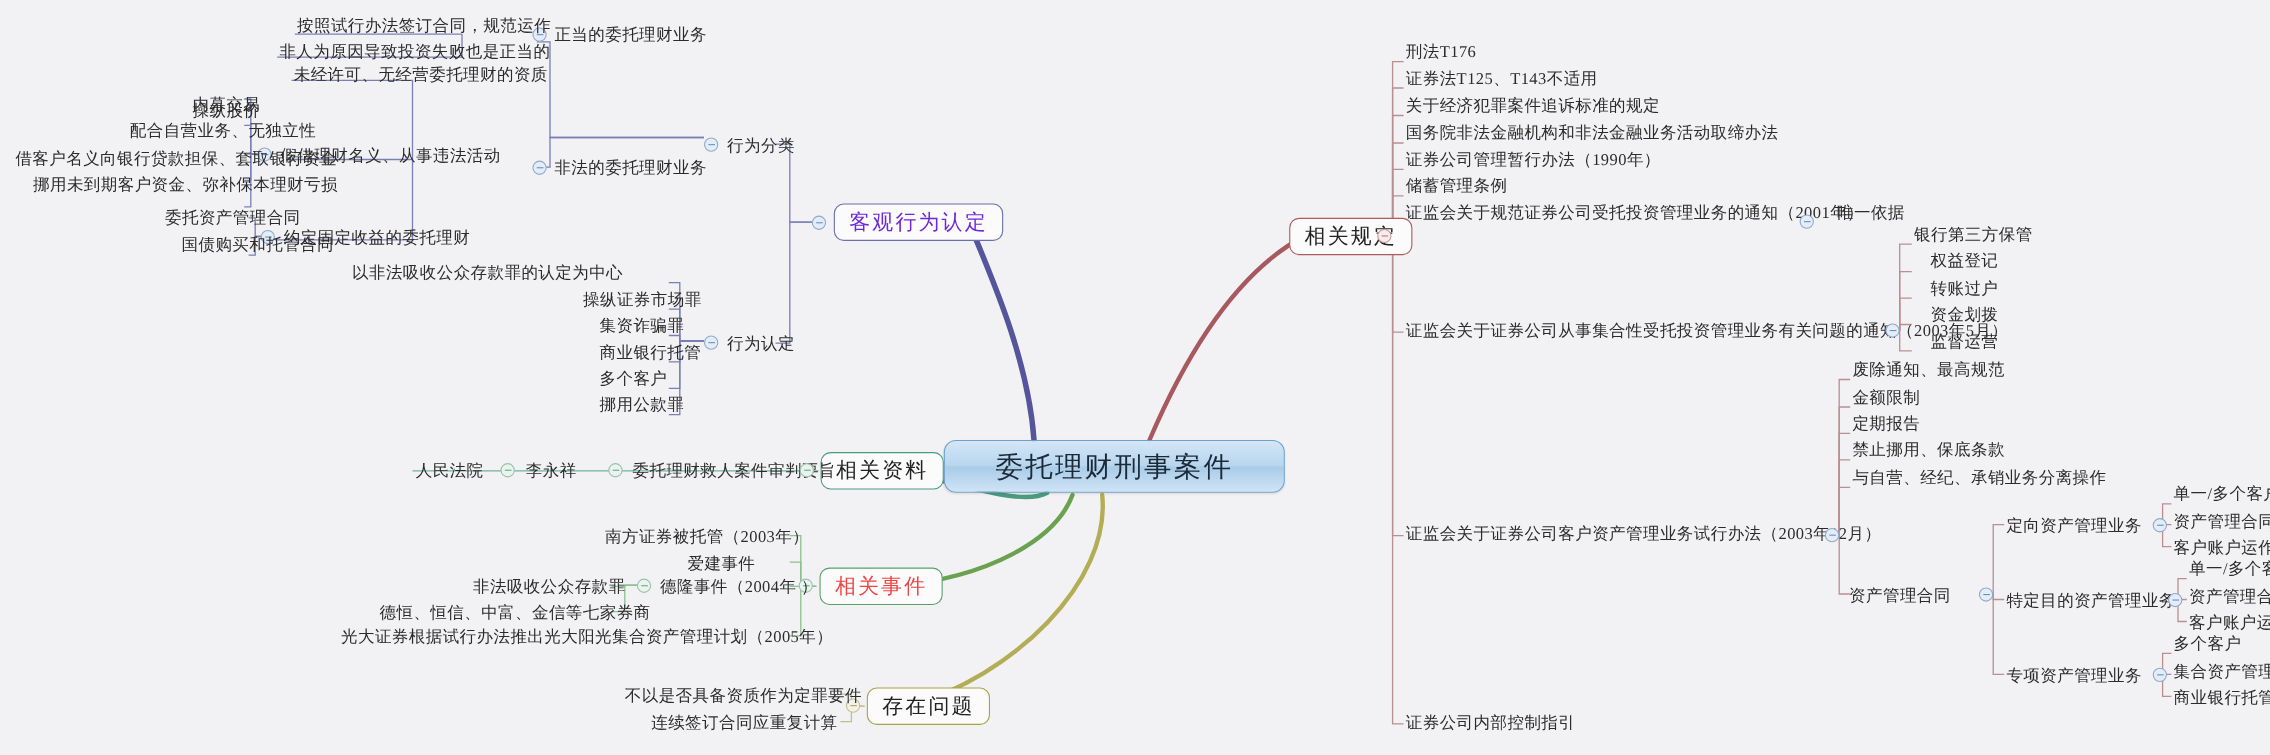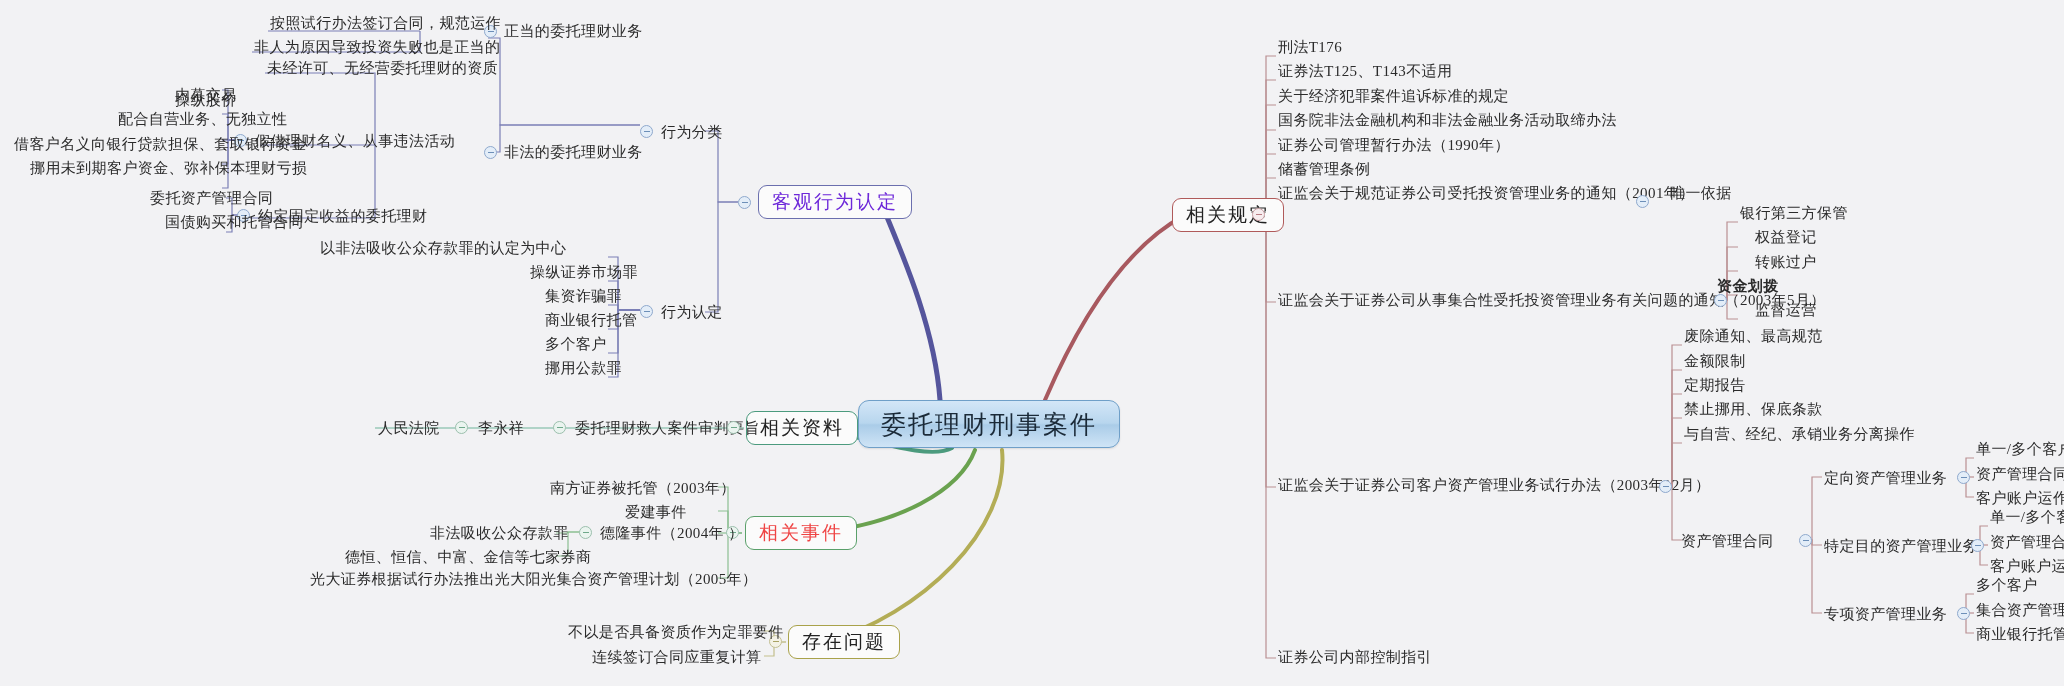--- a/index.html
+++ b/index.html
@@ -10,21 +10,21 @@
     overflow:hidden;
     position:relative;
   }
   #canvas{position:absolute;left:0;top:0;width:2064px;height:686px;}
   svg.links{position:absolute;left:0;top:0;width:2064px;height:686px;pointer-events:none;}
 
   
   .central{
     position:absolute;
     left:858px;top:400px;
-    width:262px;height:48px;
+    width:310px;height:48px;
     box-sizing:border-box;
     border:1.6px solid #6f9fc8;
     border-radius:11px;
     background:linear-gradient(to bottom,#d3e6f7 0%,#b8d6ee 48%,#aacce8 52%,#cfe4f6 100%);
     display:flex;align-items:center;justify-content:center;
     font-size:25px;
     color:#1b2a38;
     letter-spacing:2px;
     box-shadow:0 1px 2px rgba(0,0,0,.10);
   }
@@ -221,21 +221,21 @@
 
   <div class="lbl" style="left:1278px;top:184px;">证监会关于规范证券公司受托投资管理业务的通知（2001年）</div>
   <div class="toggle" style="left:1636px;top:195px;"></div>
   <div class="lbl" style="left:1670px;top:184px;">唯一依据</div>
 
   <div class="lbl" style="left:1278px;top:291px;">证监会关于证券公司从事集合性受托投资管理业务有关问题的通知（2003年5月）</div>
   <div class="toggle" style="left:1714px;top:294px;"></div>
   <div class="lbl" style="left:1740px;top:204px;">银行第三方保管</div>
   <div class="lbl" style="left:1755px;top:228px;">权益登记</div>
   <div class="lbl" style="left:1755px;top:253px;">转账过户</div>
-  <div class="lbl" style="left:1717px;top:277px;font-weight:bold;">资金划拨</div>
+  <div class="lbl" style="left:1755px;top:277px;">资金划拨</div>
   <div class="lbl" style="left:1755px;top:301px;">监督运营</div>
 
   <div class="lbl" style="left:1278px;top:476px;">证监会关于证券公司客户资产管理业务试行办法（2003年12月）</div>
   <div class="toggle" style="left:1659px;top:480px;"></div>
   <div class="lbl" style="left:1684px;top:327px;">废除通知、最高规范</div>
   <div class="lbl" style="left:1684px;top:352px;">金额限制</div>
   <div class="lbl" style="left:1684px;top:376px;">定期报告</div>
   <div class="lbl" style="left:1684px;top:400px;">禁止挪用、保底条款</div>
   <div class="lbl" style="left:1684px;top:425px;">与自营、经纪、承销业务分离操作</div>
 

